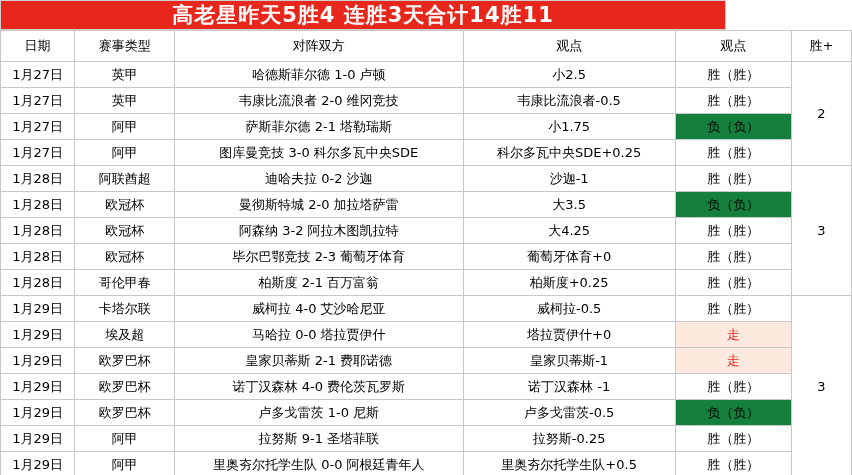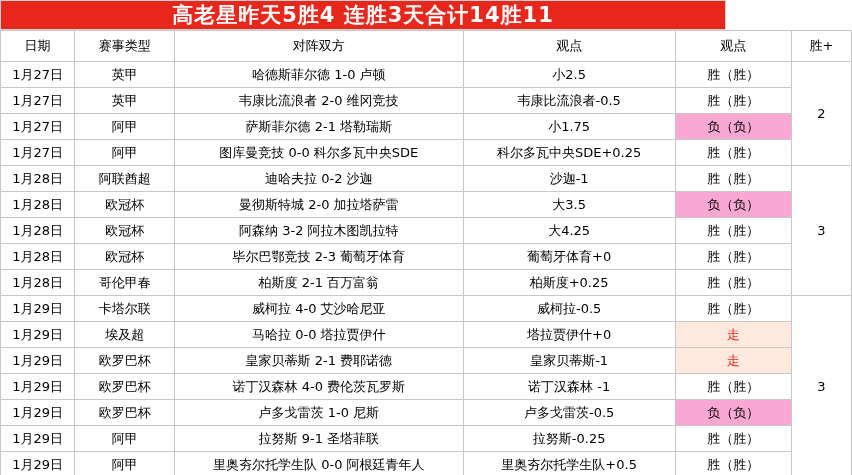--- a/index.html
+++ b/index.html
@@ -72,21 +72,21 @@
   td.match-cell { font-size: 13px; margin-top: 17px; }
   td.view-cell { font-size: 13px; }
 
   td.result-cell {
     background: #fde9dd;
     color: #e8271c;
     font-size: 13px;
     margin-left: 36px;
   }
   td.result-cell.neutral {
-    background: #f9a8d4;
+    background: #15803d;
     color: #000000;
     font-family: Liberation Serif, serif;
   }
   td.result-cell.walk {
     background: #fde9dd;
     color: #e8271c;
   }
   td.streak-cell {
     background: #cc0000;
     color: #ffffff;
@@ -140,21 +140,21 @@
         <tr>
           <td class="date-cell">1月27日</td>
           <td class="league-cell">阿甲</td>
           <td class="match-cell">萨斯菲尔德 2-1 塔勒瑞斯</td>
           <td class="view-cell">小1.75</td>
           <td class="result-cell neutral">负（负）</td>
         </tr>
         <tr>
           <td class="date-cell">1月27日</td>
           <td class="league-cell">阿甲</td>
-          <td class="match-cell">图库曼竞技 0-0 科尔多瓦中央SDE</td>
+          <td class="match-cell">图库曼竞技 3-0 科尔多瓦中央SDE</td>
           <td class="view-cell">科尔多瓦中央SDE+0.25</td>
           <td class="result-cell ">胜（胜）</td>
         </tr>
         <tr>
           <td class="date-cell">1月28日</td>
           <td class="league-cell">阿联酋超</td>
           <td class="match-cell">迪哈夫拉 0-2 沙迦</td>
           <td class="view-cell">沙迦-1</td>
           <td class="result-cell ">胜（胜）</td>
           <td class="streak-cell" rowspan="5">3</td>

